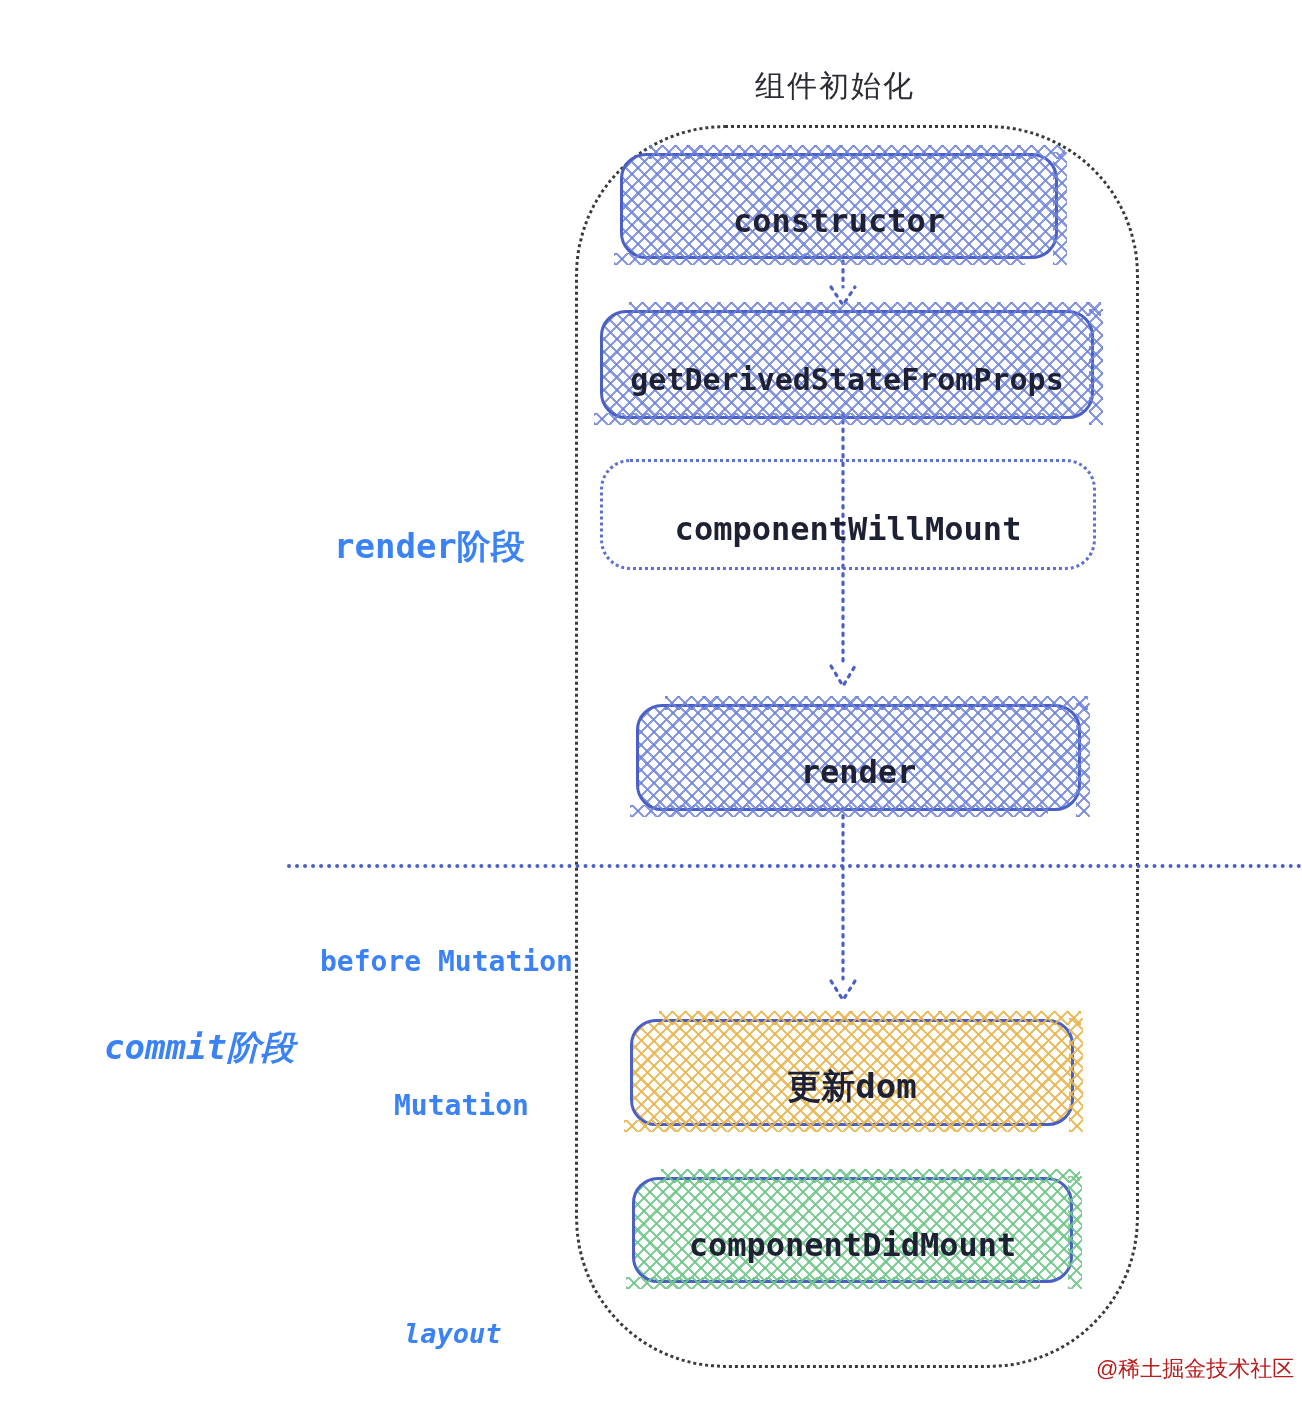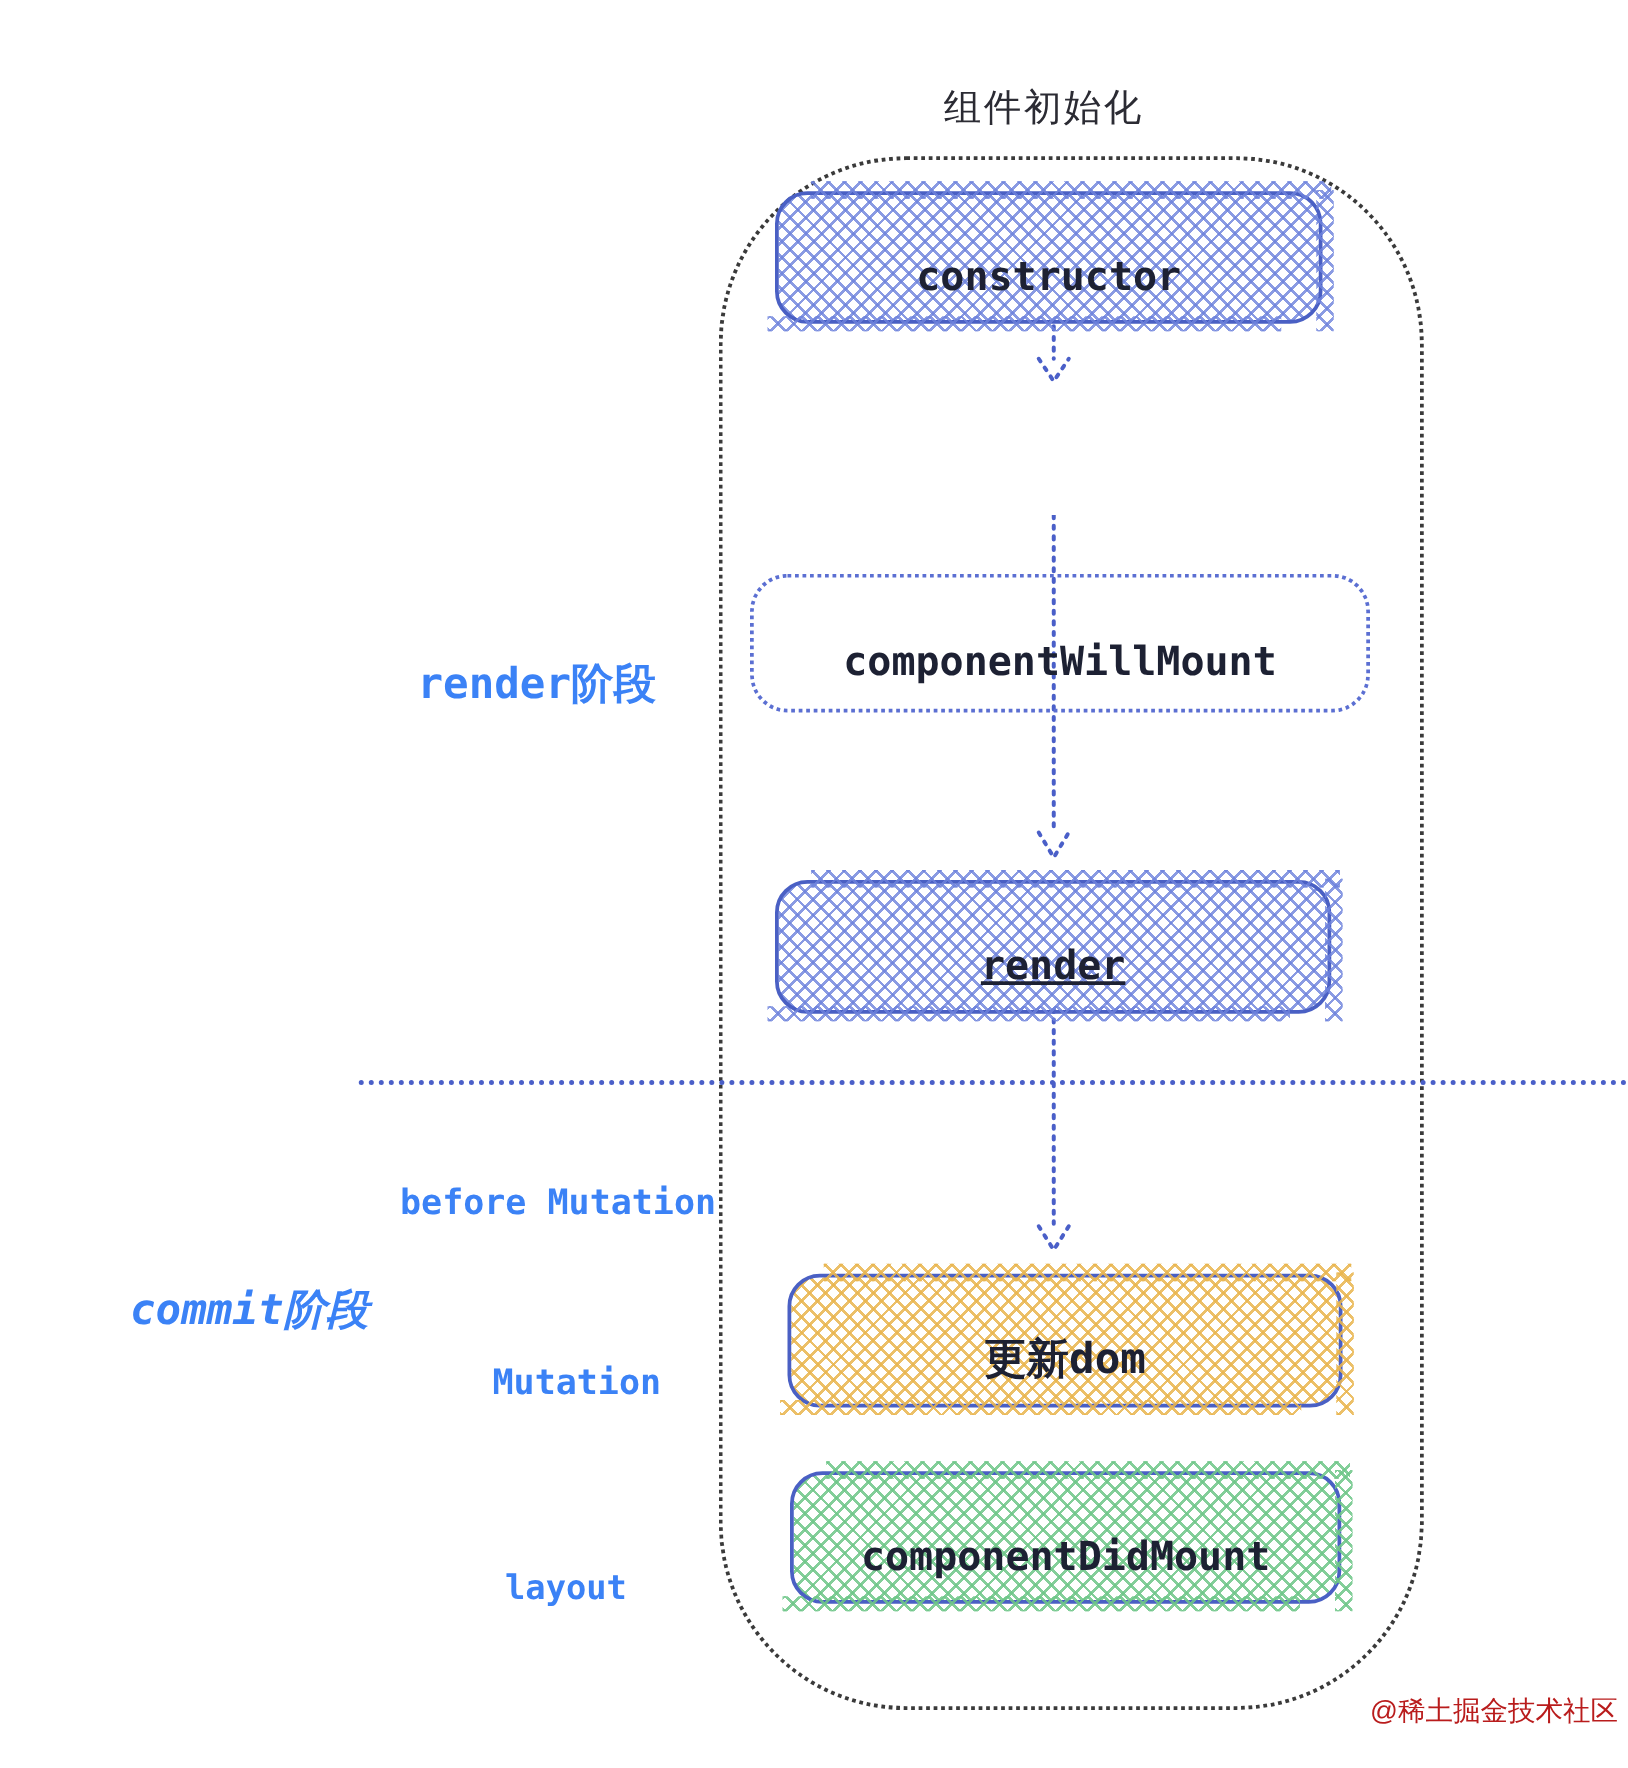--- a/index.html
+++ b/index.html
@@ -68,21 +68,21 @@
   
   .bleed { position: absolute; z-index: 1; pointer-events: none; }
   .bleed.top    { left: 26px; right: -10px; top: -11px;  height: 14px; }
   .bleed.right  { right: -12px; width: 14px; top: -4px;  bottom: -9px; }
   .bleed.bottom { left: -9px;  right: 30px; bottom: -9px; height: 12px; }
 
   .node-constructor            { left: 620px; top: 153px;  width: 432px; height: 100px; }
   .node-gdsfp                  { left: 600px; top: 310px;  width: 488px; height: 103px; font-size: 30px; }
   .node-component-will-mount   { left: 600px; top: 459px;  width: 490px; height: 105px;
                                  border: 3.5px dotted #5b6fd2; background: transparent; border-radius: 30px; }
-  .node-render                 { left: 620px; top: 704px;  width: 439px; height: 101px; text-decoration: underline; }
+  .node-render                 { left: 636px; top: 704px;  width: 439px; height: 101px; }
   .node-update-dom             { left: 630px; top: 1019px; width: 438px; height: 101px; font-size: 34px; }
   .node-component-did-mount    { left: 632px; top: 1177px; width: 435px; height: 100px; }
 
   
   .arrow { position: absolute; z-index: 2; }
   .arrow-1 { left: 822px; top: 259px;  }
   .arrow-2 { left: 822px; top: 412px;  }
   .arrow-3 { left: 822px; top: 807px;  }
   .arrow svg polyline, .arrow svg line {
     fill: none;
@@ -105,21 +105,21 @@
   .phase-label {
     position: absolute;
     color: #3b82f6;
     font-weight: bold;
     white-space: nowrap;
   }
   .label-render-phase   { left: 334px; top: 524px;  font-size: 34px; }
   .label-before-mutation{ left: 320px; top: 945px;  font-size: 28px; }
   .label-commit-phase   { left: 104px; top: 1025px; font-size: 34px; font-style: italic; }
   .label-mutation       { left: 394px; top: 1089px; font-size: 28px; }
-  .label-layout         { left: 404px; top: 1255px; font-size: 27px; }
+  .label-layout         { left: 404px; top: 1318px; font-size: 27px; font-style: italic; }
 
   
   .watermark {
     position: absolute;
     left: 1096px; top: 1354px;
     font-family: "Liberation Sans", "DejaVu Sans", sans-serif;
     font-size: 22px;
     color: #b91c1c;
     white-space: nowrap;
   }
@@ -135,20 +135,26 @@
 
   <div class="phase-separator"></div>
 
   <div class="node hatch-blue node-constructor">
     <i class="bleed top"></i>
       <i class="bleed right"></i>
       <i class="bleed bottom"></i>
     <span class="lbl">constructor</span>
   </div>
 
+  <div class="node hatch-blue node-gdsfp">
+    <i class="bleed top"></i>
+      <i class="bleed right"></i>
+      <i class="bleed bottom"></i>
+    <span class="lbl">getDerivedStateFromProps</span>
+  </div>
 
   <div class="node node-component-will-mount">
     <span class="lbl">componentWillMount</span>
   </div>
 
   <div class="node hatch-blue node-render">
     <i class="bleed top"></i>
       <i class="bleed right"></i>
       <i class="bleed bottom"></i>
     <span class="lbl">render</span>

